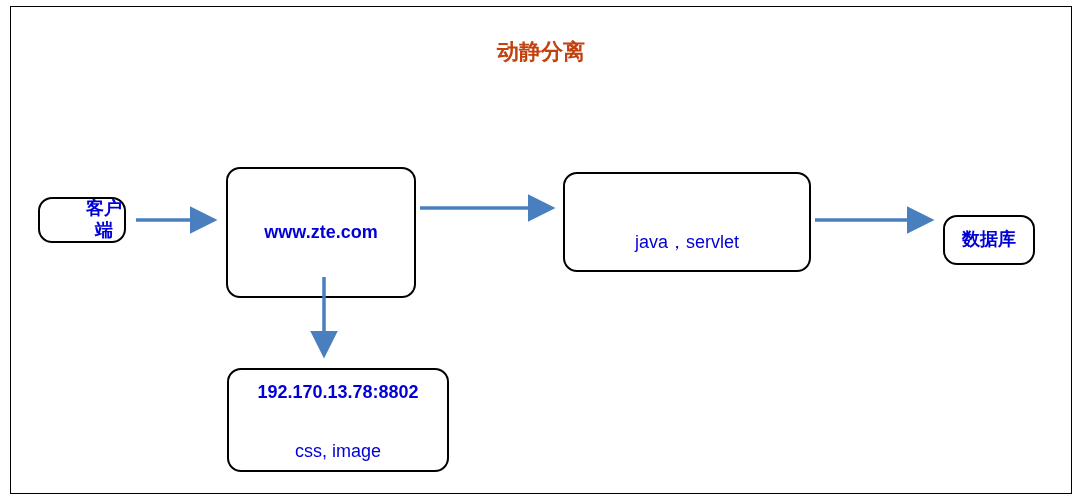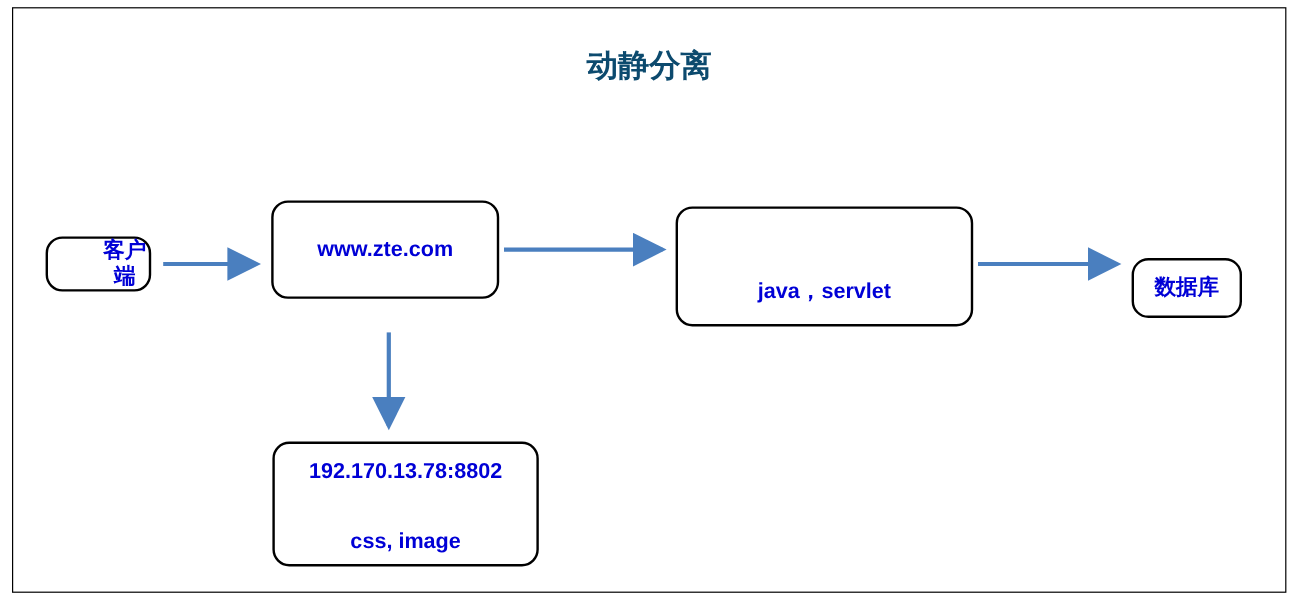--- a/index.html
+++ b/index.html
@@ -23,23 +23,23 @@
     border: 1.5px solid #000000;
     box-sizing: border-box;
     background: #ffffff;
   }
   .title {
     position: absolute;
     top: 30px;
     left: 0;
     width: 100%;
     text-align: center;
-    font-size: 26px;
+    font-size: 22px;
     font-weight: bold;
-    color: #0c4a6e;
+    color: #c2410c;
   }
   .node {
     position: absolute;
     border: 2.5px solid #000000;
     border-radius: 14px;
     background: #ffffff;
     display: flex;
     flex-direction: column;
     align-items: center;
     justify-content: center;
@@ -48,42 +48,42 @@
   }
   .label-main {
     color: #0000d6;
     font-size: 18px;
     font-weight: bold;
     line-height: 1.2;
   }
   .label-sub {
     color: #0000d6;
     font-size: 18px;
-    font-weight: bold;
+    font-weight: normal;
     margin-top: 37px;
     line-height: 1.2;
   }
   svg.arrow {
     position: absolute;
     overflow: visible;
   }
 </style>
 </head>
 <body>
 
 <div class="canvas">
   <div class="frame">
 
     <div class="title">动静分离</div>
 
     <div class="node" style="left:27px; top:190px; width:88px; height:46px;padding-left:44px;">
       <span class="label-main">客户端</span>
     </div>
 
-    <div class="node" style="left:215px; top:160px; width:190px; height:82px;text-align:right;">
+    <div class="node" style="left:215px; top:160px; width:190px; height:131px;text-align:right;">
       <span class="label-main">www.zte.com</span>
     </div>
 
     <div class="node" style="left:552px; top:165px; width:248px; height:100px; padding-top:4px;">
       <span class="label-sub">java，servlet</span>
     </div>
 
     <div class="node" style="left:216px; top:361px; width:222px; height:104px; padding-top:4px;">
       <span class="label-main">192.170.13.78:8802</span>
       <span class="label-sub">css, image</span>

